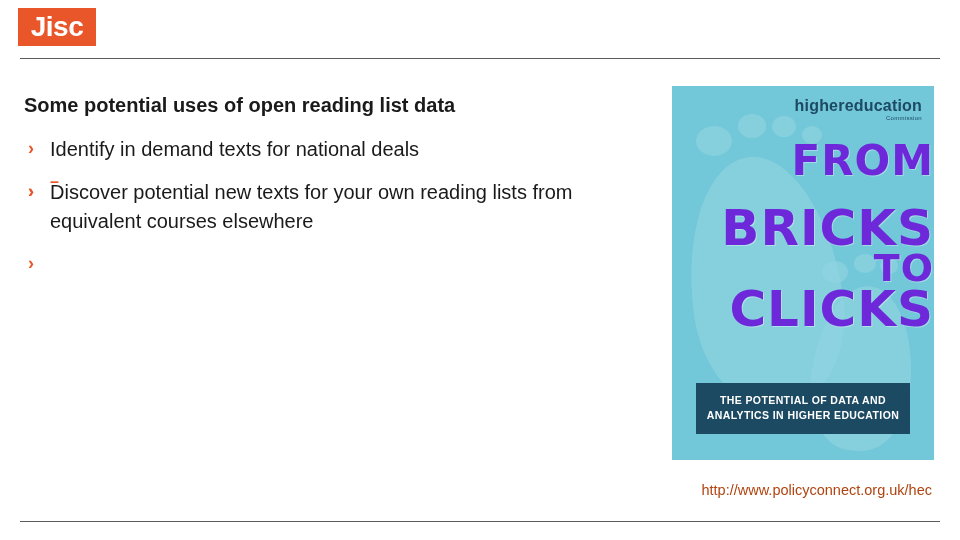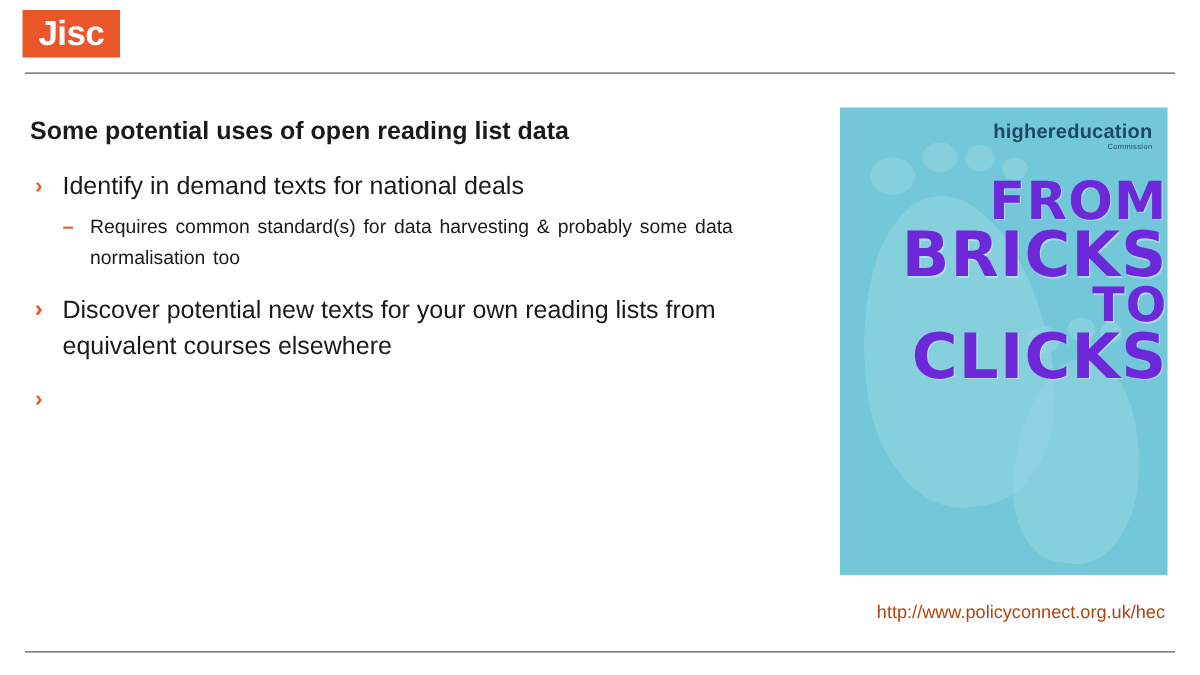--- a/index.html
+++ b/index.html
@@ -175,21 +175,21 @@
     right: 0;
     top: 56px;
     text-align: right;
     color: #6d28d9;
     font-weight: bold;
     font-family: "DejaVu Sans", sans-serif;
     line-height: 0.92;
     text-shadow: 1px 1px 0 rgba(255,255,255,0.35);
   }
   .cover-title .w1 { font-size: 42px; letter-spacing: 1px; display:block; }
-  .cover-title .w2 { font-size: 50px; letter-spacing: 1px; display:block; }
+  .cover-title .w2 { font-size: 50px; letter-spacing: 1px; display:block;margin-top:24px; }
   .cover-title .w3 { font-size: 38px; letter-spacing: 1px; display:block; }
   .cover-title .w4 { font-size: 50px; letter-spacing: 1px; display:block; }
   .cover-band {
     position: absolute;
     left: 24px;
     right: 24px;
     bottom: 26px;
     background: #1d4a63;
     color: #ffffff;
     text-align: center;
@@ -220,21 +220,20 @@
   <div class="body-col">
     <div class="heading">Some potential uses of open reading list data</div>
 
     <ul class="bullets">
       <li class="bullet">
         <span class="chev">›</span>
         <span>Identify in demand texts for national deals</span>
         <ul class="subbullets">
           <li class="subbullet">
             <span class="dash">–</span>
-            <span>Requires common standard(s) for data harvesting &amp; probably some data normalisation too</span>
           </li>
         </ul>
       </li>
 
       <li class="bullet">
         <span class="chev">›</span>
       </li>
 
       <li class="bullet">
         <span class="chev">›</span>
@@ -263,18 +262,19 @@
       <div class="l2">Commission</div>
     </div>
 
     <div class="cover-title">
       <span class="w1">FROM</span>
       <span class="w2">BRICKS</span>
       <span class="w3">TO</span>
       <span class="w4">CLICKS</span>
     </div>
 
+    <div class="cover-band">THE POTENTIAL OF DATA AND ANALYTICS IN HIGHER EDUCATION</div>
   </div>
 
   <div class="url">http://www.policyconnect.org.uk/hec</div>
 
   <div class="rule-bottom"></div>
 </div>
 
 </body></html>

